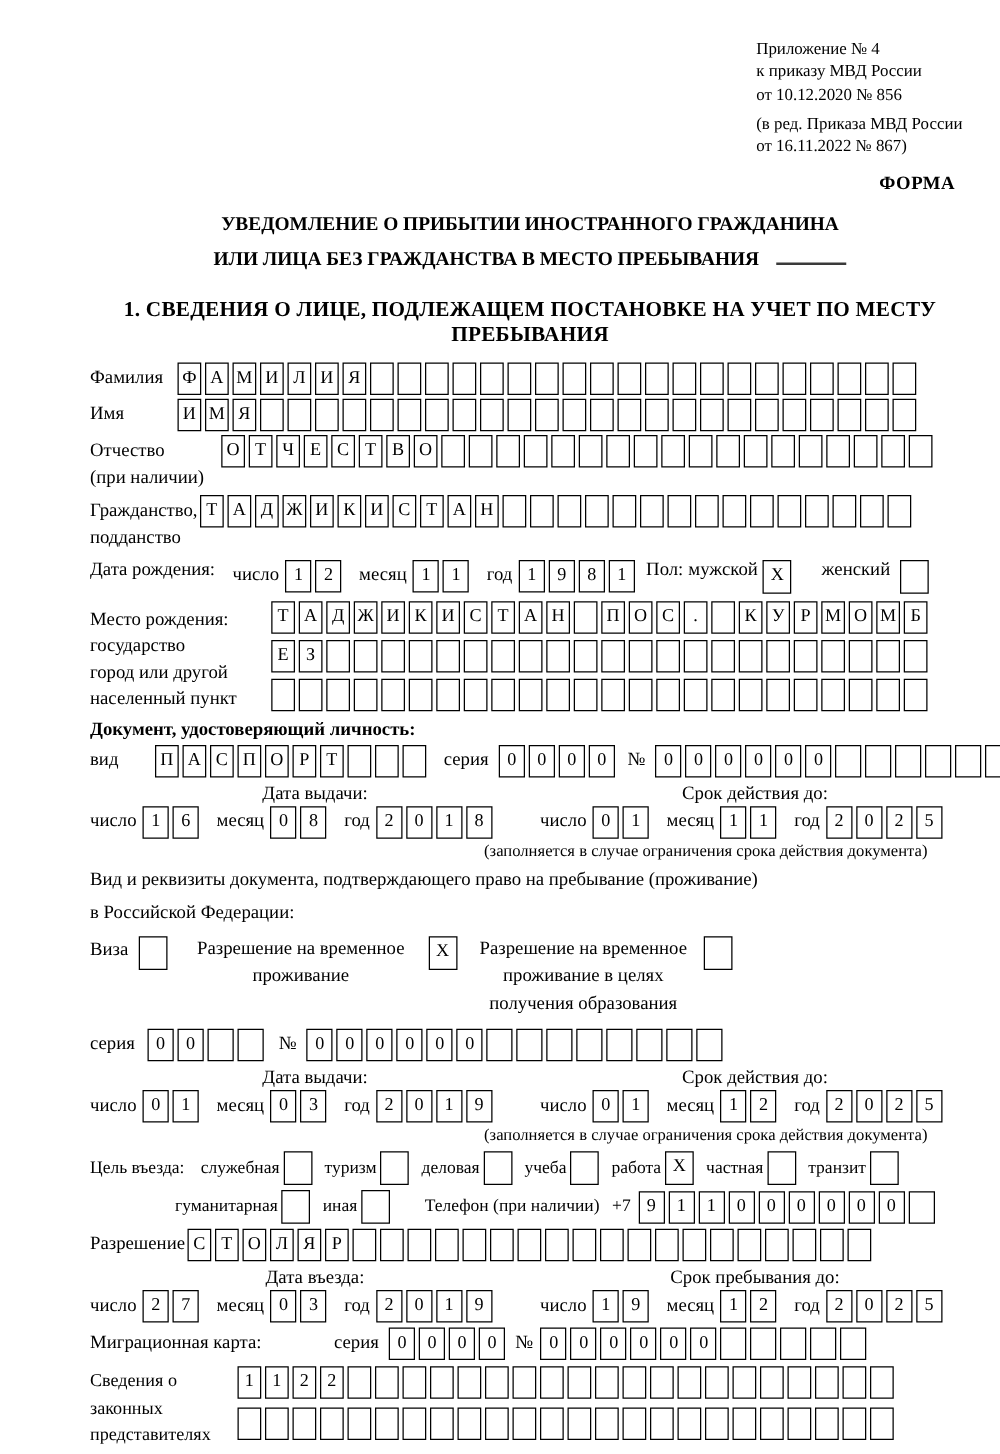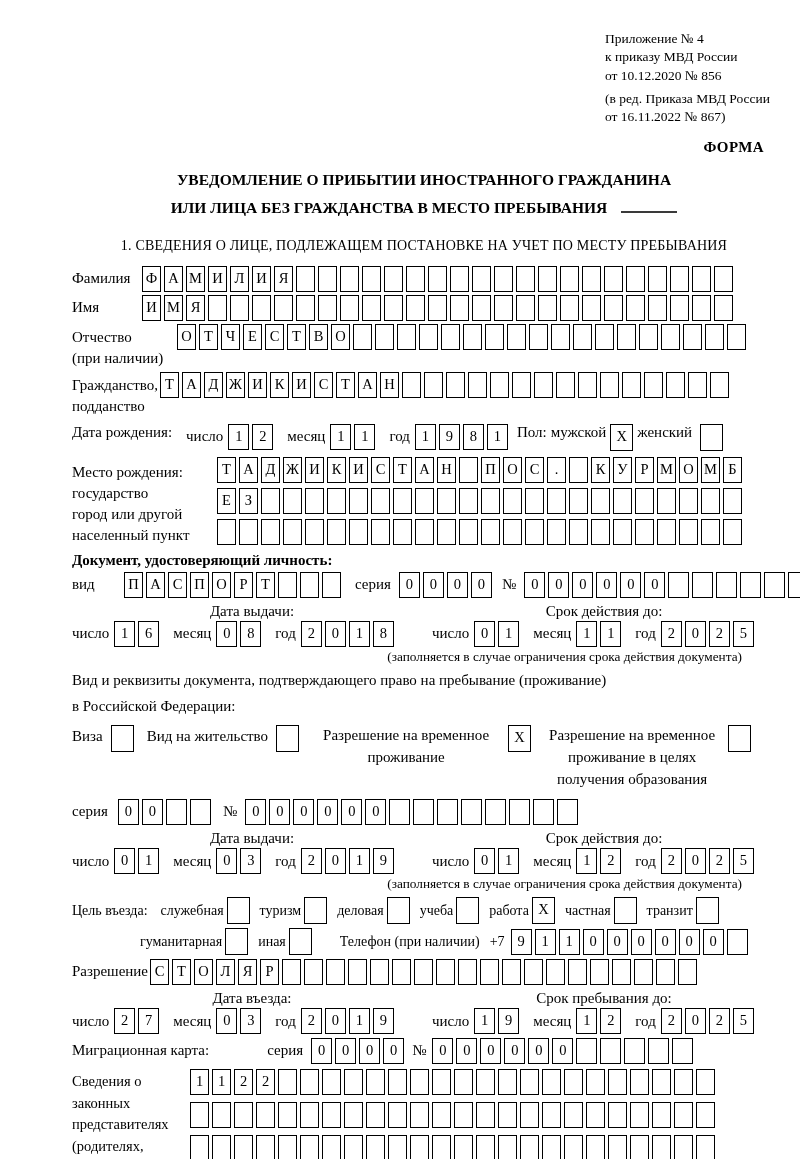--- a/index.html
+++ b/index.html
@@ -7,21 +7,21 @@
        font-family:"Liberation Serif",serif;font-size:15px}
   .page{width:800px;height:1159px;padding:30px 24px 8px 72px;box-sizing:border-box;overflow:hidden;background:#fff}
 
   .appendix{width:165px;margin-left:auto;margin-right:6px;font-size:13.5px;line-height:1.36;white-space:nowrap}
   .appendix .amend-first{margin-top:5px}
   .forma{text-align:right;font-weight:bold;font-size:15px;margin-top:12px;padding-right:12px;letter-spacing:.4px}
 
   .title{text-align:center;font-weight:bold;font-size:15.5px;margin-top:10px;line-height:1.8}
   .title-blank{display:inline-block;width:56px;height:14px;border-bottom:2px solid #3a3a3a;margin-left:14px;vertical-align:baseline}
 
-  .sec-heading{text-align:center;font-weight:normal;font-size:14px;margin-top:16px;margin-bottom:12px;letter-spacing:.2px}
+  .sec-heading{text-align:center;font-weight:bold;font-size:17px;margin-top:16px;margin-bottom:12px;letter-spacing:.2px}
 
   .row{display:flex;align-items:flex-start;margin-bottom:3px;flex-wrap:nowrap}
   .lbl{flex:0 0 auto;padding-top:4px}
   .w70{width:70px}.w105{width:105px}.w88{width:88px}.w52{width:52px}.w145{width:145px}
   .mlines{line-height:21px;padding-top:3px}
 
   .boxrow{display:inline-flex;gap:3px;flex-wrap:nowrap}
   .box{width:19px;height:26px;border:1.5px solid #000;box-sizing:border-box;text-align:center;
        line-height:23px;font-size:14.5px;flex:0 0 auto;background:#fff}
   .cb .box{width:23px;height:27px}
@@ -236,21 +236,21 @@
           <span class="box">9</span>
           <span class="box">8</span>
           <span class="box">1</span>
         </span>
       </span>
     <span class="dlbl">Пол:</span>
     <span style="margin-left:4px;margin-right:4px">мужской</span>
     <span class="boxrow cb">
         <span class="box">X</span>
       </span>
-    <span style="margin-left:4px;margin-right:8px">женский</span>
+    <span style="margin-left:24px;margin-right:8px">женский</span>
     <span class="boxrow cb">
         <span class="box"></span>
       </span>
   </div>
 
   <div class="bp">
     <span class="lbl w145 mlines" style="padding-top:5px">
       <span style="display:block">Место рождения:</span>
       <span style="display:block">государство</span>
       <span style="display:block">город или другой</span>
@@ -430,26 +430,20 @@
   <div class="para">в Российской Федерации:</div>
 
   <div class="visa-row">
     <span class="vitem">
       <span class="lbl" style="padding-top:3px">Виза</span>
       <span class="boxrow cb">
           <span class="box"></span>
         </span>
     </span>
     <span class="vitem">
-      <span class="lbl" style="padding-top:3px">Вид на жительство</span>
-      <span class="boxrow cb">
-          <span class="box"></span>
-        </span>
-    </span>
-    <span class="vitem">
       <span class="vtext vt3">
         <span style="display:block">Разрешение на временное</span>
         <span style="display:block">проживание</span>
       </span>
       <span class="boxrow cb">
           <span class="box">X</span>
         </span>
     </span>
     <span class="vitem">
       <span class="vtext vt4">

